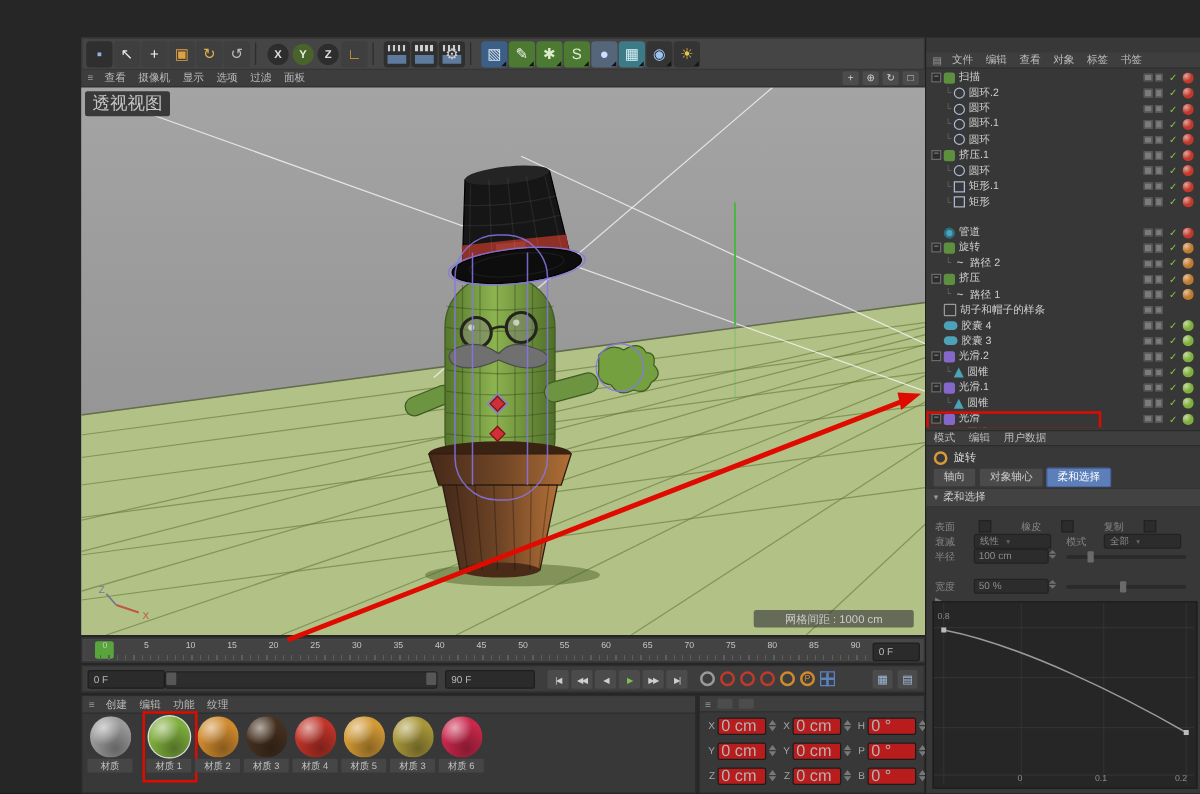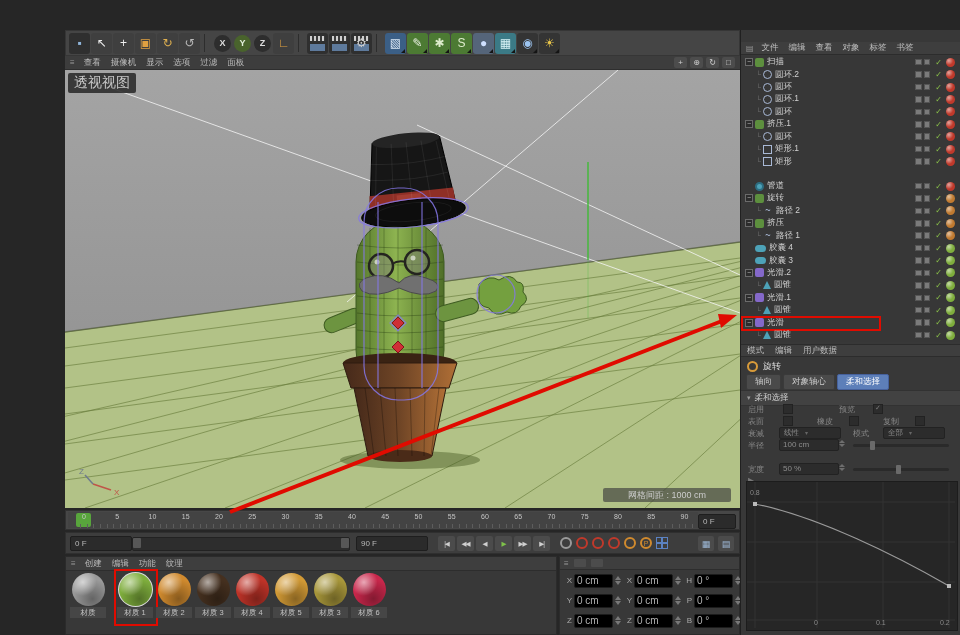--- a/index.html
+++ b/index.html
@@ -74,21 +74,21 @@
           overflow:hidden;white-space:nowrap}
   .swann{position:absolute;left:-3px;top:-4px;width:40px;height:53px;border:2px solid #e00b00;pointer-events:none}
 
   
   .coords{background:#383838;border:1px solid #2b2b2b;box-sizing:border-box}
   .cohead{height:12px;background:#3e3e3e;display:flex;gap:5px;padding:0 4px;align-items:center;border-bottom:1px solid #2d2d2d}
   .cobtn{width:12px;height:8px;background:#4c4c4c;border-radius:1px}
   .cogrid{position:absolute;left:0;top:14px;right:0;bottom:0}
   .cofield{position:absolute;display:flex;align-items:center;gap:2px;height:15px}
   .colbl{font-size:8px;color:#a8a8a8;width:8px;text-align:right}
-  .coval{width:33px;height:12px;background:#000000;border:1px solid #1c1c1c;color:#b3b3b3;font-size:10px;
+  .coval{width:33px;height:12px;background:#b91c1c;border:1px solid #1c1c1c;color:#b3b3b3;font-size:13px;
          line-height:12px;padding:0 2px;border-radius:2px}
   .costep{display:inline-flex;flex-direction:column;gap:1px}
   .costep i{width:0;height:0;border-left:3px solid transparent;border-right:3px solid transparent}
   .costep .up{border-bottom:4px solid #787878}
   .costep .dn{border-top:4px solid #787878}
 
   
   .rpanel{background:#383838;border-left:1px solid #202020;box-sizing:border-box}
   .ombar{position:absolute;left:0;width:100%;height:13px;background:#3e3e3e;border-bottom:1px solid #2c2c2c;
          display:flex;gap:8px;align-items:center;padding:0 5px;font-size:8.5px;color:#bdbdbd;box-sizing:border-box}
@@ -716,20 +716,30 @@
           <span class="oi path"></span>
           <span class="oname">路径 1</span>
           <span class="flex"></span>
           <span class="odot"></span>
           <span class="odot"></span>
           <span class="ochk">✓</span>
           <span class="ball" style="background: radial-gradient(circle at 32% 30%, rgba(255, 255, 255, 0.55), rgba(255, 255, 255, 0) 50%), rgb(192, 122, 48);"></span>
         </div>
         <div class="orow" style="padding-left: 4px;">
           <span class="expsp"></span>
+          <span class="oi null"></span>
+          <span class="oname">胡子和帽子的样条</span>
+          <span class="flex"></span>
+          <span class="odot"></span>
+          <span class="odot"></span>
+          <span class="ochk"></span>
+          <span class="ballsp"></span>
+        </div>
+        <div class="orow" style="padding-left: 4px;">
+          <span class="expsp"></span>
           <span class="oi capsule"></span>
           <span class="oname">胶囊 4</span>
           <span class="flex"></span>
           <span class="odot"></span>
           <span class="odot"></span>
           <span class="ochk">✓</span>
           <span class="ball" style="background: radial-gradient(circle at 32% 30%, rgba(255, 255, 255, 0.55), rgba(255, 255, 255, 0) 50%), rgb(127, 174, 61);"></span>
         </div>
         <div class="orow" style="padding-left: 4px;">
           <span class="expsp"></span>
@@ -818,26 +828,20 @@
     <div class="ambtns" style="top:344px">
         <span class="ambtn">轴向</span>
         <span class="ambtn">对象轴心</span>
         <span class="ambtn active">柔和选择</span>
       </div>
 
     <div class="amsec" style="top:360px">
       <span class="secarr">▾</span><span>柔和选择</span>
     </div>
 
-    <div class="arow" style="top:373px">
-      <span class="albl" style="left:7px">启用</span>
-      <span class="acb" style="left:42px"></span>
-      <span class="albl" style="left:98px">预览</span>
-      <span class="acb checked" style="left:132px"></span>
-    </div>
     <div class="arow" style="top:385px">
       <span class="albl" style="left:7px">表面</span>
       <span class="acb" style="left:42px"></span>
       <span class="albl" style="left:76px">橡皮</span>
       <span class="acb" style="left:108px"></span>
       <span class="albl" style="left:142px">复制</span>
       <span class="acb" style="left:174px"></span>
     </div>
     <div class="arow" style="top:397px">
       <span class="albl" style="left:7px">衰减</span>

